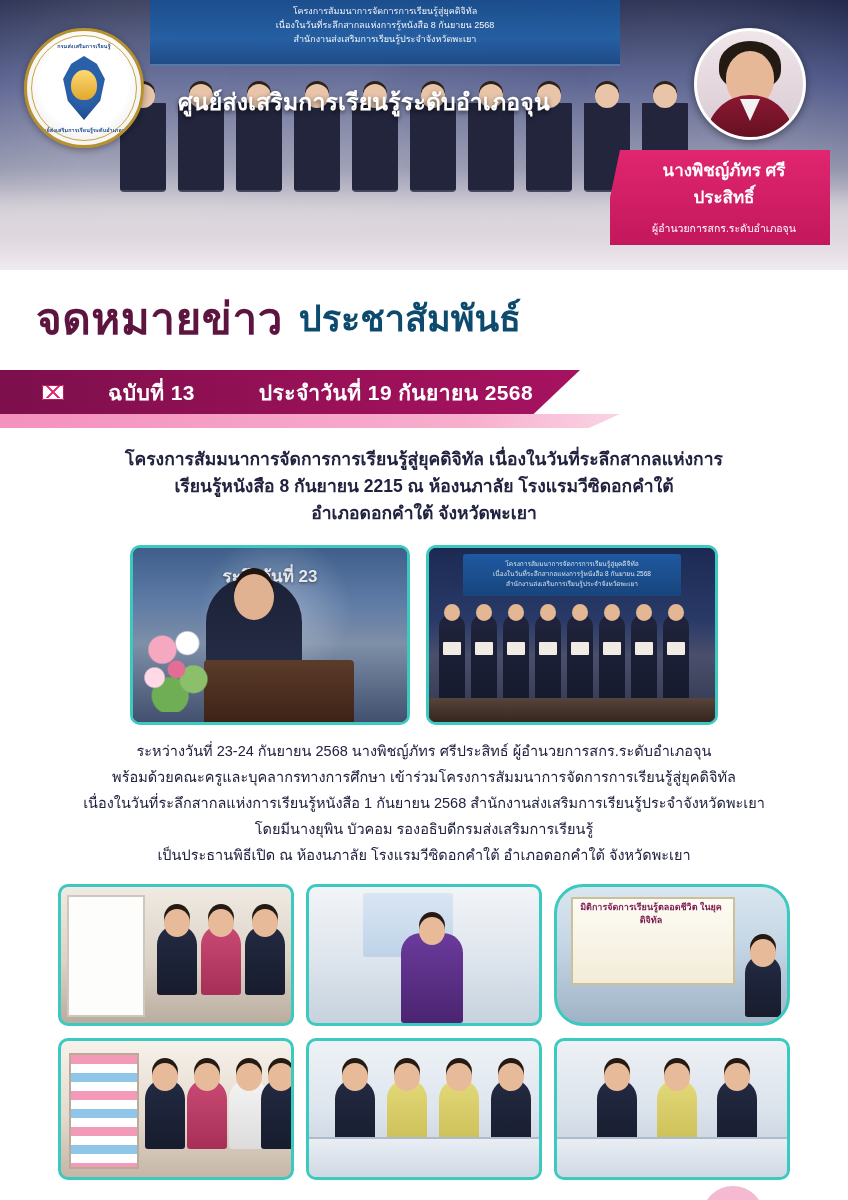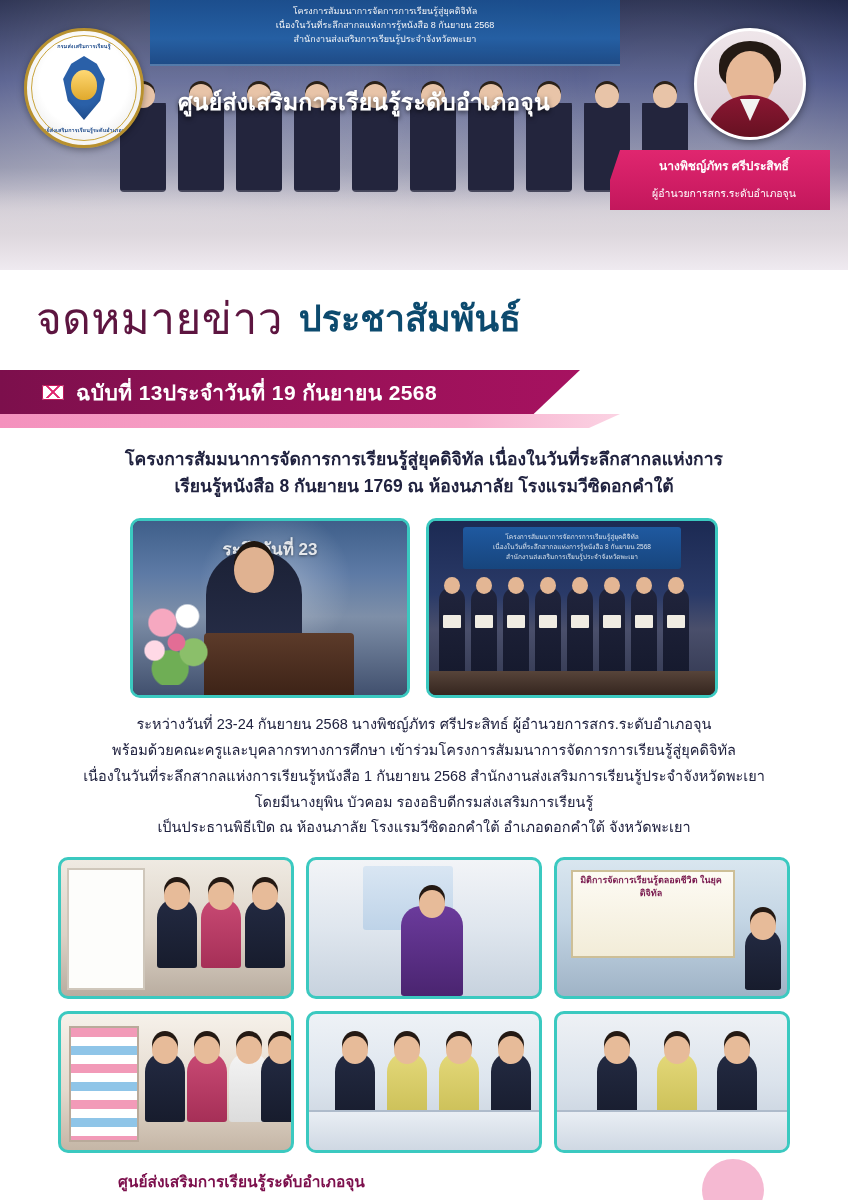--- a/index.html
+++ b/index.html
@@ -141,39 +141,39 @@
   }
   .ribbon {
     position: absolute; right: 18px; top: 150px;
     width: 220px; padding: 6px 18px 8px 26px;
     background: linear-gradient(180deg,#e0266f 0%, #c3175c 100%);
     color: #fff;
     text-align: center;
     clip-path: polygon(10px 0, 100% 0, 100% 100%, 0 100%, 0 50%);
     box-shadow: 0 2px 5px rgba(0,0,0,0.3);
   }
-  .ribbon .r1 { font-size: 12px; font-weight: bold; }
+  .ribbon .r1 { font-size: 17px; font-weight: bold; }
   .ribbon .r2 { font-size: 10.5px; margin-top: 10px; }
 
   
   .titlebar {
     position: relative;
     height: 96px;
     background: #ffffff;
     display: flex;
     align-items: center;
     padding-left: 36px;
   }
   .titlebar::before {
     content: ""; position: absolute; left: 0; top: 0; width: 100%; height: 6px;
     background: linear-gradient(90deg,#8b1055 0%, #c3175c 45%, #f07ab0 100%);
     display: none;
   }
   .title-main {
-    font-size: 44px; font-weight: normal; color: #5d1540; letter-spacing: .5px;
+    font-size: 44px; font-weight: bold; color: #5d1540; letter-spacing: .5px;
   }
   .title-sub {
     font-size: 36px; font-weight: bold; color: #0c4a6e; margin-left: 16px;
   }
 
   
   .issuebar-wrap { position: relative; height: 72px; }
   .issuebar {
     position: absolute; left: 0; top: 4px;
     width: 580px; height: 44px;
@@ -186,21 +186,21 @@
     display: inline-block; width: 22px; height: 15px;
     background: #ffffff; border-radius: 2px; position: relative; margin-right: 12px;
     box-shadow: inset 0 0 0 1px #c3175c;
   }
   .issuebar .mail-icon::after {
     content: ""; position: absolute; left: 1px; top: 1px;
     width: 20px; height: 12px;
     background: linear-gradient(135deg, transparent 46%, #e0266f 47% 53%, transparent 54%),
                 linear-gradient(225deg, transparent 46%, #e0266f 47% 53%, transparent 54%);
   }
-  .issue-text { font-size: 21px; font-weight: bold; letter-spacing: .4px; }
+  .issue-text { font-size: 21px; font-weight: bold; letter-spacing: .4px; margin-left: 32px; }
   .pinkstrip {
     position: absolute; left: 0; top: 48px;
     width: 620px; height: 14px;
     background: linear-gradient(90deg,#f491bd 0%, #f7aecd 75%, #fbd3e3 100%);
     clip-path: polygon(0 0, 100% 0, 95% 100%, 0 100%);
   }
 
   
   .article-title {
     text-align: center;
@@ -322,21 +322,21 @@
   .g1 { background: linear-gradient(180deg,#efeae2 0%, #dcd2c6 55%, #b9ada0 100%); }
   .g1::before {
     content:""; position:absolute; left:6px; top:8px; width:74px; height:118px;
     background: #fdfdfb; border:2px solid #cfc7bb;
   }
   .g2 { background: linear-gradient(180deg,#f2f4f7 0%, #dfe6ee 50%, #c7d2de 100%); }
   .g2::before {
     content:""; position:absolute; left:54px; top:6px; width:90px; height:64px;
     background: linear-gradient(180deg,#d9e6f3 0%, #bed3e8 100%); border-radius:3px;
   }
-  .g3 { background: linear-gradient(180deg,#d9e6ef 0%, #c3d5e4 45%, #9fb3c6 100%); }
+  .g3 { background: linear-gradient(180deg,#d9e6ef 0%, #c3d5e4 45%, #9fb3c6 100%); border-radius: 29px; }
   .g3::before {
     content:""; position:absolute; left:14px; top:10px; width:160px; height:84px;
     background: linear-gradient(180deg,#fdfbf4 0%, #f2ecd8 100%);
     border: 2px solid #cdbf97;
   }
   .g3 .scr-title {
     position: absolute; left: 18px; top: 14px; width: 152px; text-align: center;
     color: #7a1b4f; font-size: 9px; font-weight: bold; line-height: 1.4;
   }
   .g4 { background: linear-gradient(180deg,#f6f1ea 0%, #e4dace 55%, #c5b6a6 100%); }
@@ -439,21 +439,22 @@
       <span class="mail-icon"></span>
       <span class="issue-text">ฉบับที่ 13</span>
       <span class="issue-text sp"></span>
       <span class="issue-text">ประจำวันที่   19   กันยายน 2568</span>
     </div>
     <div class="pinkstrip"></div>
   </div>
 
   <div class="article-title">
     <div>โครงการสัมมนาการจัดการการเรียนรู้สู่ยุคดิจิทัล เนื่องในวันที่ระลึกสากลแห่งการ</div>
-    <div>เรียนรู้หนังสือ 8 กันยายน 1769  ณ ห้องนภาลัย โรงแรมวีซิดอกคำใต้</div>
+    <div>เรียนรู้หนังสือ 8 กันยายน 2215  ณ ห้องนภาลัย โรงแรมวีซิดอกคำใต้</div>
+    <div>อำเภอดอกคำใต้ จังหวัดพะเยา</div>
   </div>
 
   <div class="photo-row-top">
     <div class="photo p-big">
       <div class="ph-speaker">
         <div class="bannertext">ระลึกวันที่ 23</div>
         <div class="bannertext2">งแรมวีซิ</div>
         <div class="person2"></div>
         <div class="podium"></div>
         <div class="flowers"></div>

